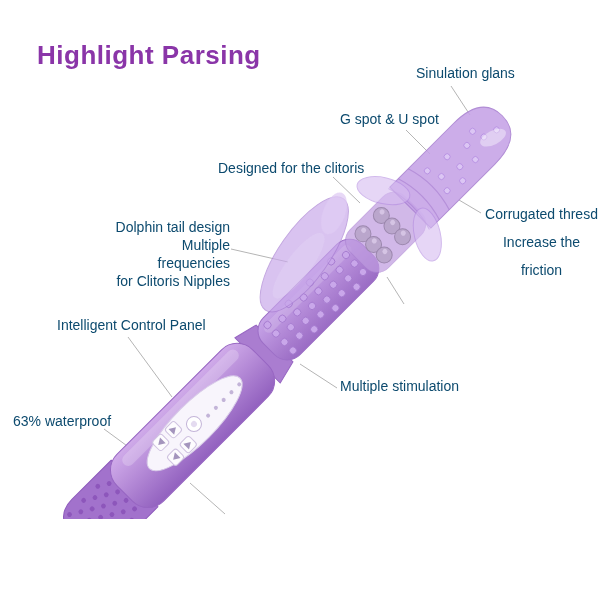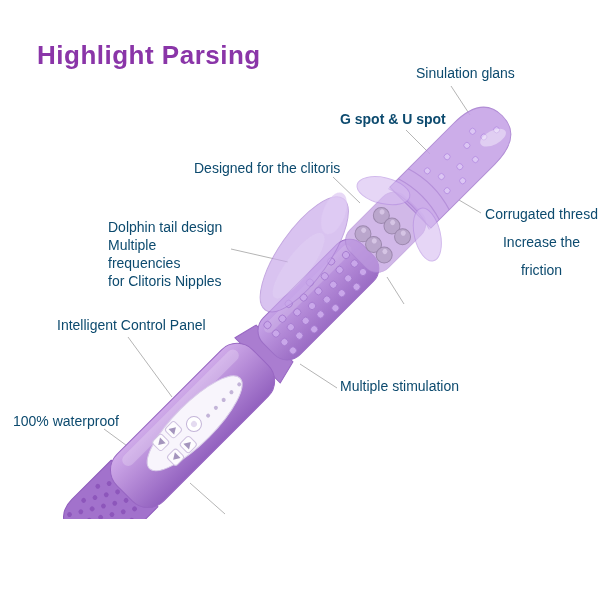--- a/index.html
+++ b/index.html
@@ -10,24 +10,24 @@
     position:absolute; left:37px; top:40px;
     font-size:26px; font-weight:bold; letter-spacing:.5px;
     color:#8a35a8; z-index:3;
   }
   .callout {
     position:absolute; z-index:3;
     font-size:14px; color:#0c4a6e; line-height:15px;
     white-space:pre-line;
   }
   .co-glans      { left:416px; top:66px; }
-  .co-gspot      { left:340px; top:112px;font-weight:bold; }
-  .co-clitoris   { left:194px; top:161px; }
+  .co-gspot      { left:340px; top:112px; }
+  .co-clitoris   { left:218px; top:161px; }
   .co-corrugated { left:483px; top:200px; line-height:28px;text-align:center; }
-  .co-dolphin    { left:108px; top:218px; width:122px; text-align:left; line-height:18px; }
+  .co-dolphin    { left:108px; top:218px; width:122px; text-align:right; line-height:18px; }
   .co-rotate     { left:407px; top:303px; }
   .co-control    { left:57px;  top:318px; }
   .co-stim       { left:340px; top:379px; }
   .co-water      { left:13px;  top:414px; }
   .co-ergo       { left:229px; top:505px; line-height:22px; }
   .line { stroke:#b5b5b5; stroke-width:1; }
 </style>
 </head>
 <body>
 
@@ -228,15 +228,15 @@
   <div class="callout co-glans">Sinulation glans</div>
   <div class="callout co-gspot">G spot &amp; U spot</div>
   <div class="callout co-clitoris">Designed for the clitoris</div>
   <div class="callout co-corrugated">Corrugated thresd
 Increase the friction</div>
   <div class="callout co-dolphin">Dolphin tail design
 Multiple frequencies
 for Clitoris Nipples</div>
   <div class="callout co-control">Intelligent Control Panel</div>
   <div class="callout co-stim">Multiple stimulation</div>
-  <div class="callout co-water">100% waterproof</div>
+  <div class="callout co-water">63% waterproof</div>
 
 </div>
 
 </body></html>

